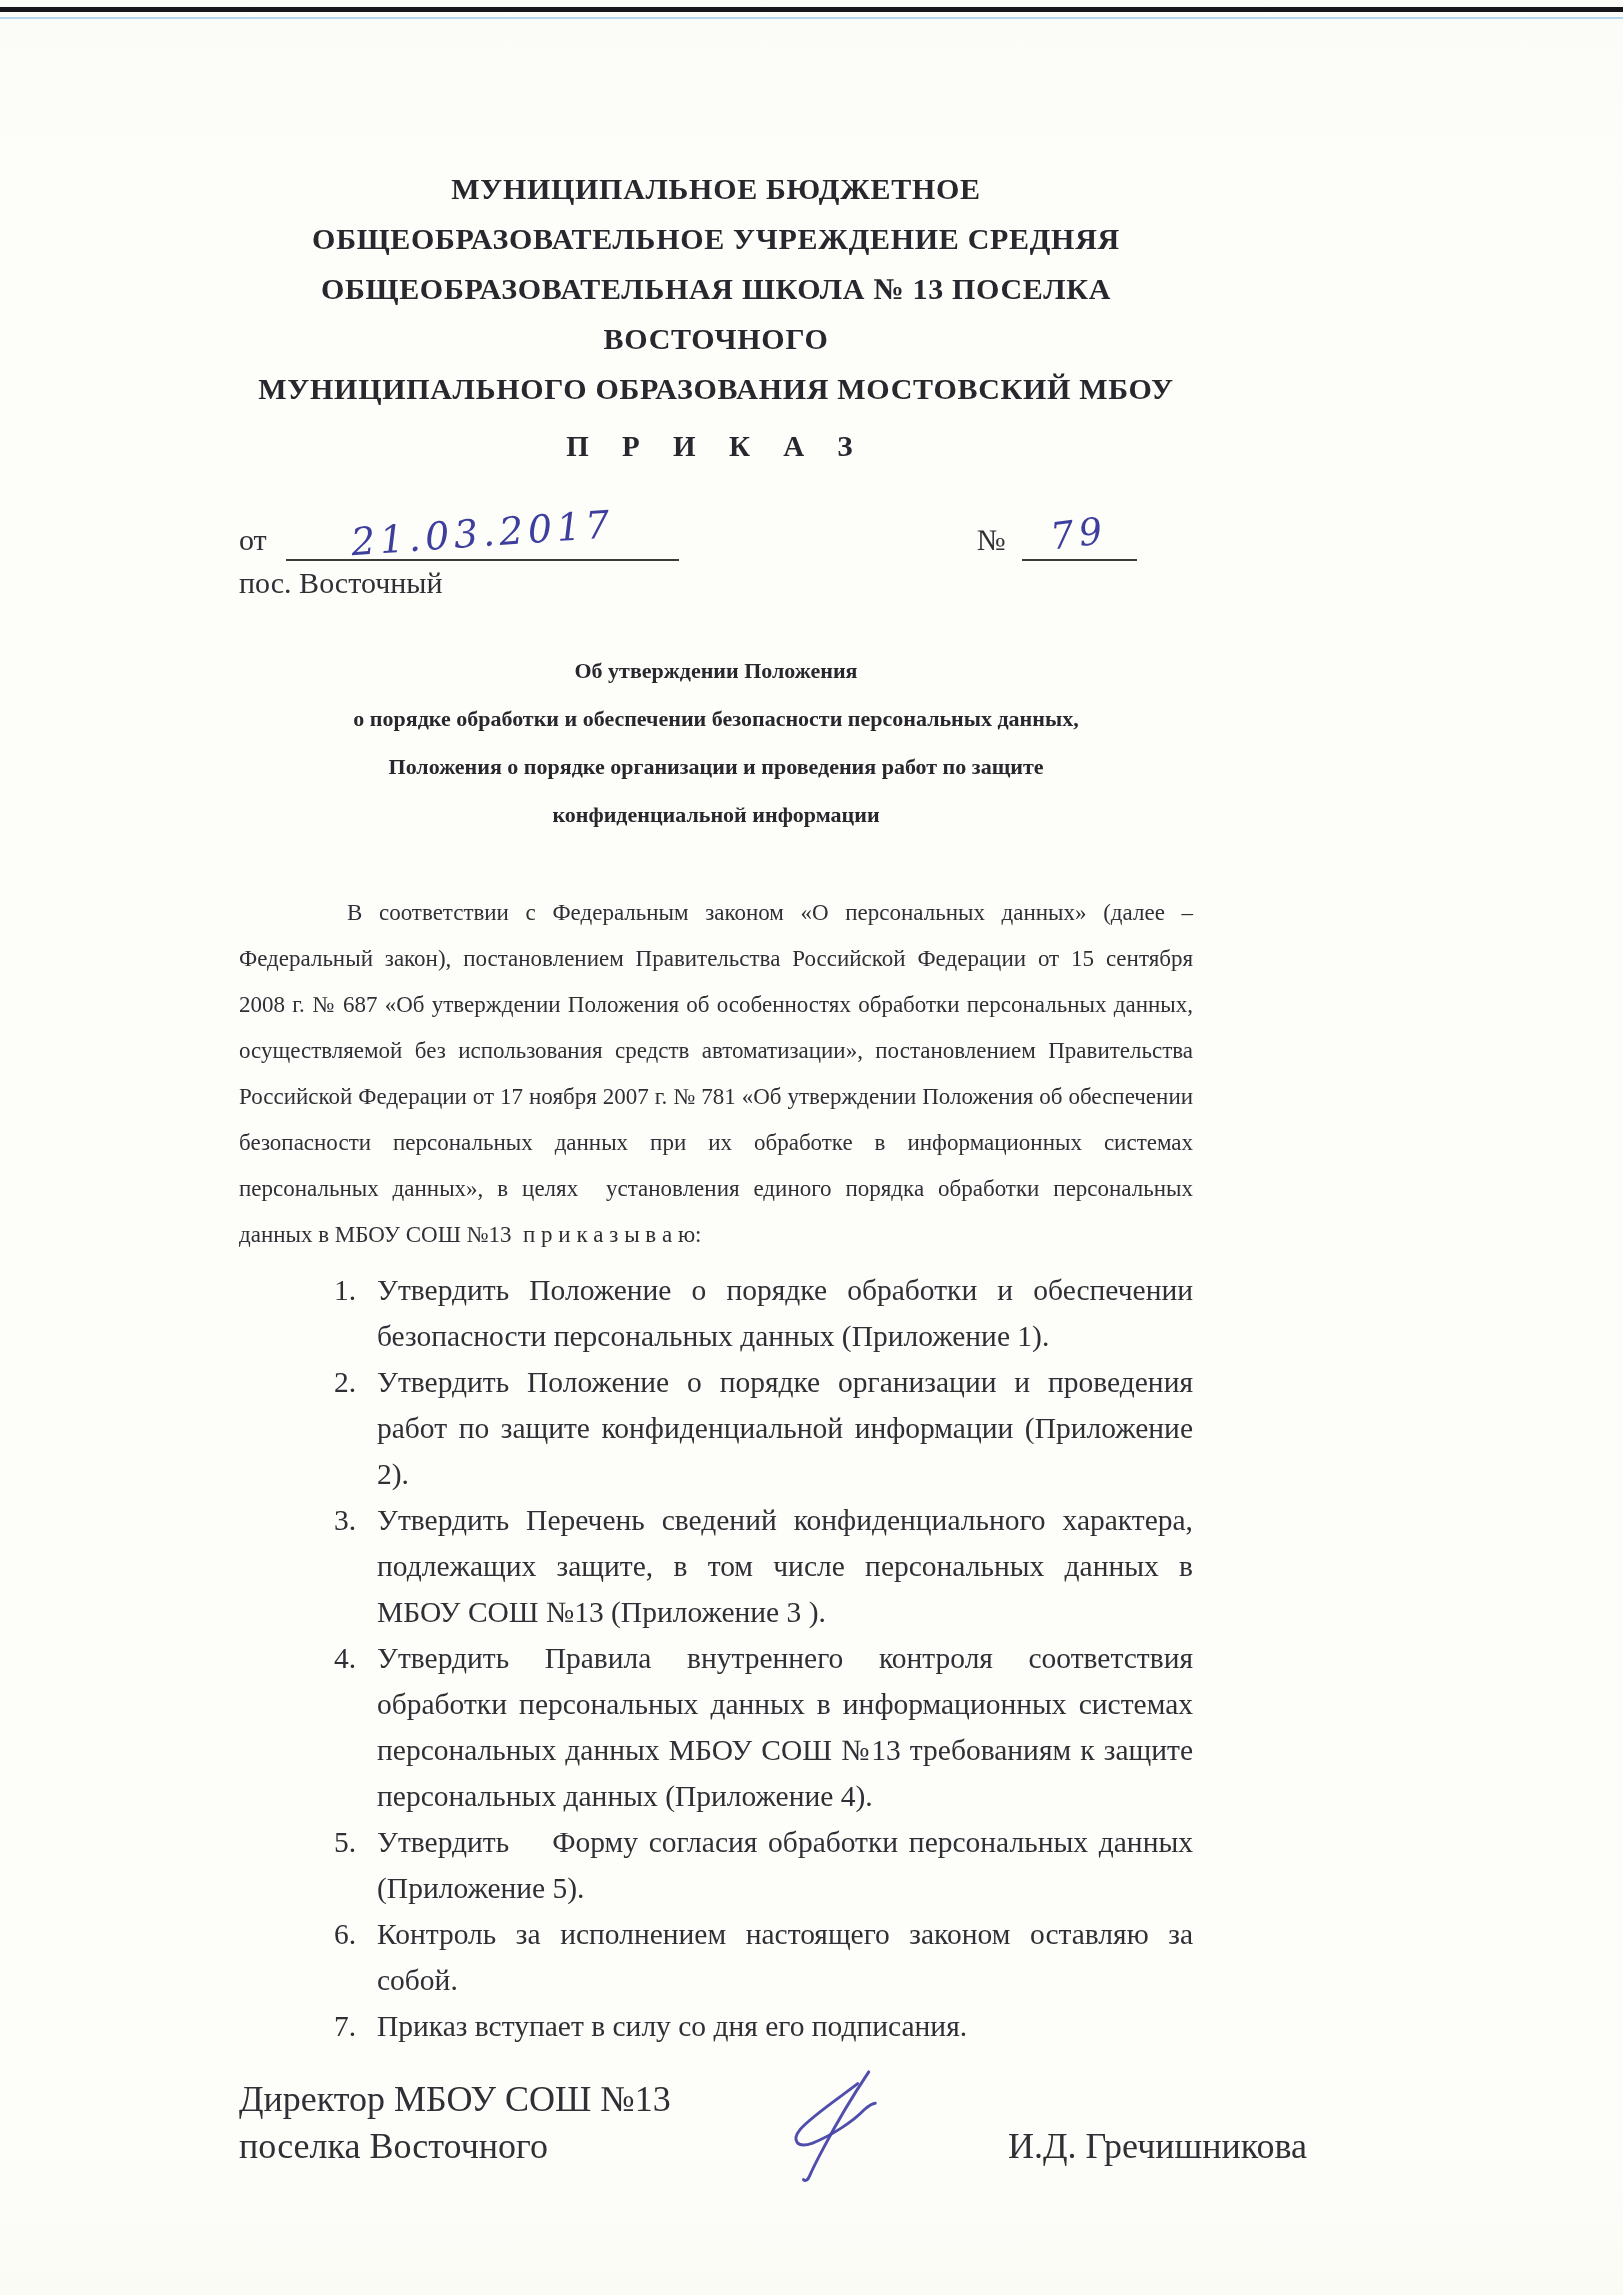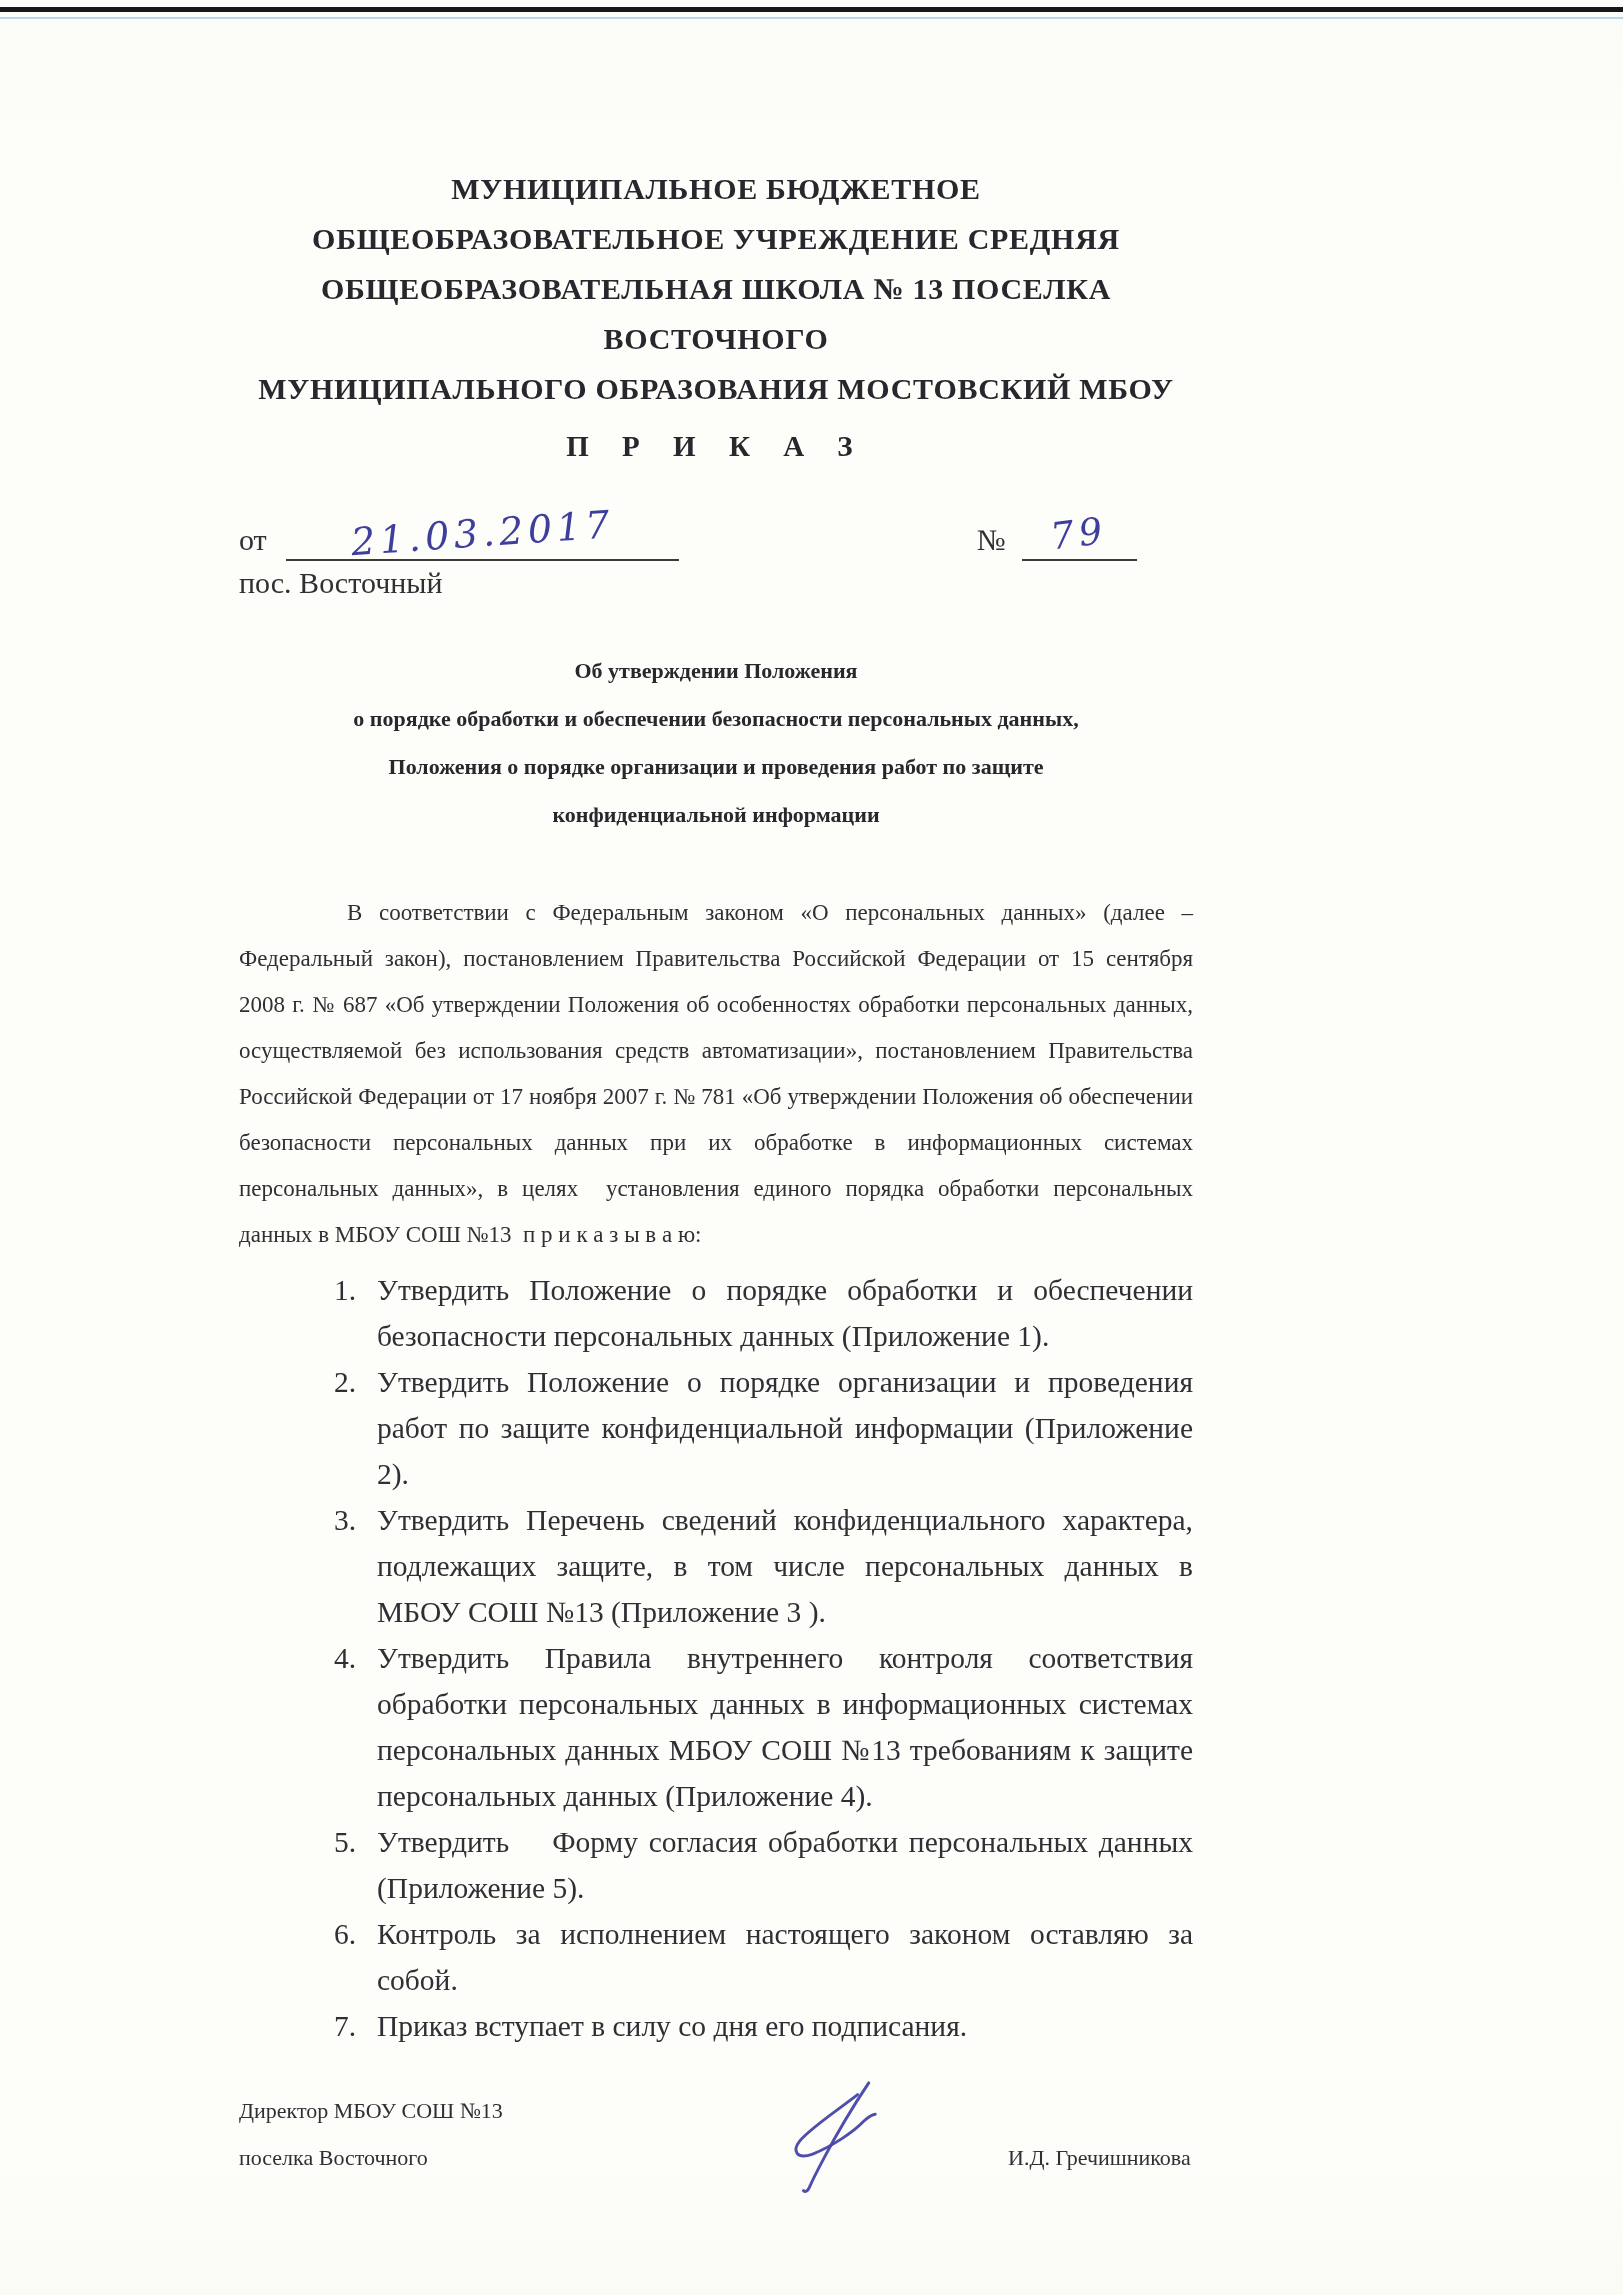--- a/index.html
+++ b/index.html
@@ -112,22 +112,22 @@
     padding-left: 43px;
     text-align: justify;
   }
   ol.order-list .li-num {
     position: absolute;
     left: 0;
     top: 0;
   }
   .sig-row {
     position: relative;
-    margin-top: 38px;
-    font-size: 22px;
+    margin-top: 27px;
+    font-size: 36px;
     line-height: 47px;
     height: 209px;
   }
   .sig-left { width: 458px; }
   .signature-svg {
     position: absolute;
     left: 533px;
     top: -7.9px;
     width: 108px;
     height: 124px;

